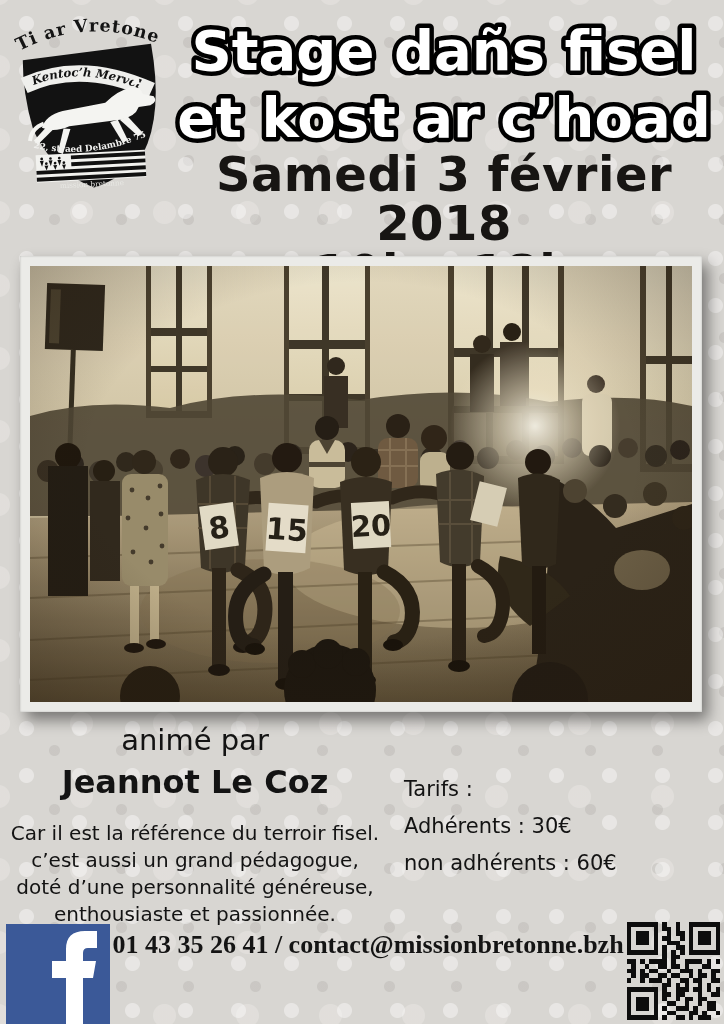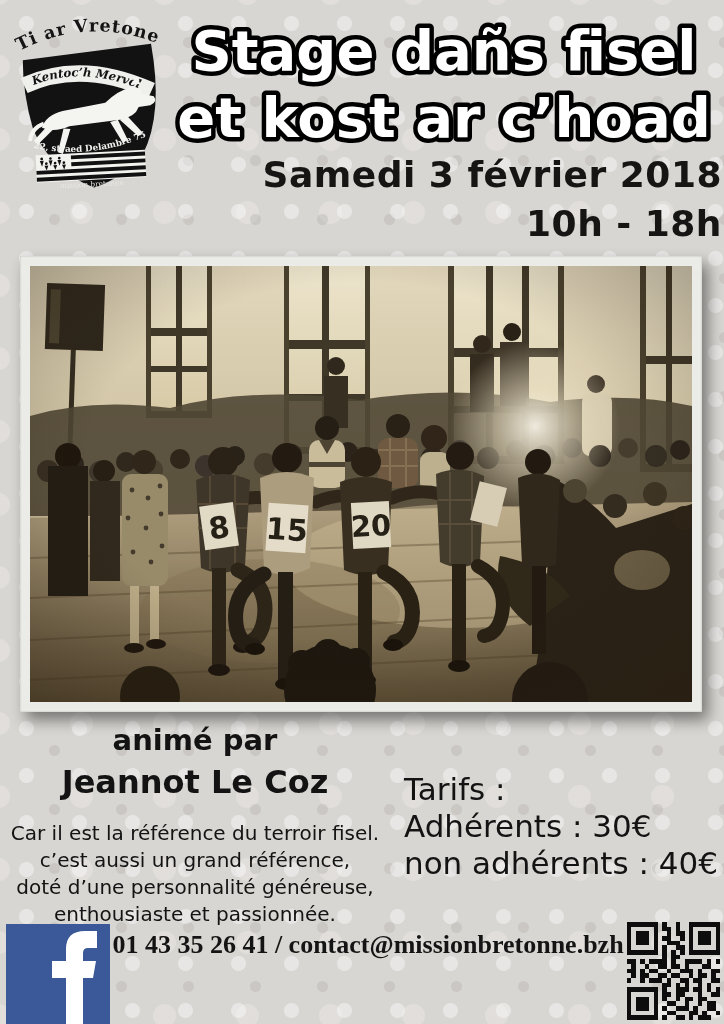--- a/index.html
+++ b/index.html
@@ -14,34 +14,34 @@
     background-size:53px 47px, 67px 59px, 83px 73px;
     background-position:0 0, 21px 13px, 40px 30px;
   }
   .abs{position:absolute;}
   
   .title-svg text{
     font-family:"DejaVu Sans",sans-serif;font-weight:bold;
     fill:#ffffff;stroke:#000000;stroke-width:9px;
     paint-order:stroke;stroke-linejoin:round;font-size:56px;
   }
-  .date-block{left:166px;top:150px;width:556px;text-align:right;
-    font-weight:bold;font-size:36px;line-height:49px;color:#171513;letter-spacing:0.5px;}
+  .date-block{left:166px;top:150px;width:556px;text-align:center;
+    font-weight:bold;font-size:48px;line-height:49px;color:#171513;letter-spacing:0.5px;}
   
   .photo-frame{left:20px;top:256px;width:662px;height:436px;padding:10px;
     background:#ebebe8;box-shadow:6px 8px 14px rgba(0,0,0,0.45), inset 0 0 2px rgba(0,0,0,0.25);}
   .photo-frame svg{display:block;}
   .bib-num{font-family:"DejaVu Sans",sans-serif;font-weight:bold;fill:#201c14;text-anchor:middle;}
   
   .presenter{left:4px;top:722px;width:382px;text-align:center;color:#131313;}
-  .presenter .intro{font-size:29px;font-weight:700;line-height:36px;}
+  .presenter .intro{font-size:29px;font-weight:400;line-height:36px;}
   .presenter .name{font-size:32px;font-weight:600;line-height:48px;margin-bottom:14px;}
   .presenter .bio{font-size:20px;line-height:27px;font-weight:500;}
   
-  .pricing{left:404px;top:771px;font-size:31px;line-height:37px;font-weight:500;color:#131313;}
+  .pricing{left:404px;top:771px;font-size:21px;line-height:37px;font-weight:500;color:#131313;}
   
   .fb{left:6px;top:924px;width:104px;height:100px;background:#3b5998;}
   .footer-text{left:112px;top:928px;width:512px;text-align:center;
     font-family:"Liberation Serif","DejaVu Serif",serif;font-weight:bold;
     font-size:26px;line-height:34px;color:#141414;}
   .qr{left:627px;top:922px;width:93px;height:98px;}
 </style>
 </head>
 <body>
 
@@ -365,30 +365,30 @@
       <rect x="0" y="0" width="662" height="436" fill="#7a6744" opacity="0.07"></rect>
       <rect x="0" y="0" width="662" height="436" fill="url(#vig)"></rect>
     </svg>
   </div>
 
   <div class="abs presenter">
     <div class="intro">animé par</div>
     <div class="name">Jeannot Le Coz</div>
     <div class="bio">
       <div>Car il est la référence du terroir fisel.</div>
-      <div>c’est aussi un grand référence,</div>
+      <div>c’est aussi un grand pédagogue,</div>
       <div>doté d’une personnalité généreuse,</div>
       <div>enthousiaste et passionnée.</div>
     </div>
   </div>
 
   <div class="abs pricing">
     <div>Tarifs :</div>
     <div>Adhérents : 30€</div>
-    <div>non adhérents : 40€</div>
+    <div>non adhérents : 60€</div>
   </div>
 
   <div class="abs fb">
     <svg width="104" height="100" viewBox="0 0 104 100">
       <path d="M60,100 V54 H46 V37 H60 V25 Q60,7 79,7 L91,7 V24 H82 Q77,24 77,29 V37 H90 L87,54 H77 V100 Z" fill="#ffffff"></path>
     </svg>
   </div>
 
   <div class="abs footer-text">
     <div>01 43 35 26 41 / contact@missionbretonne.bzh</div>

